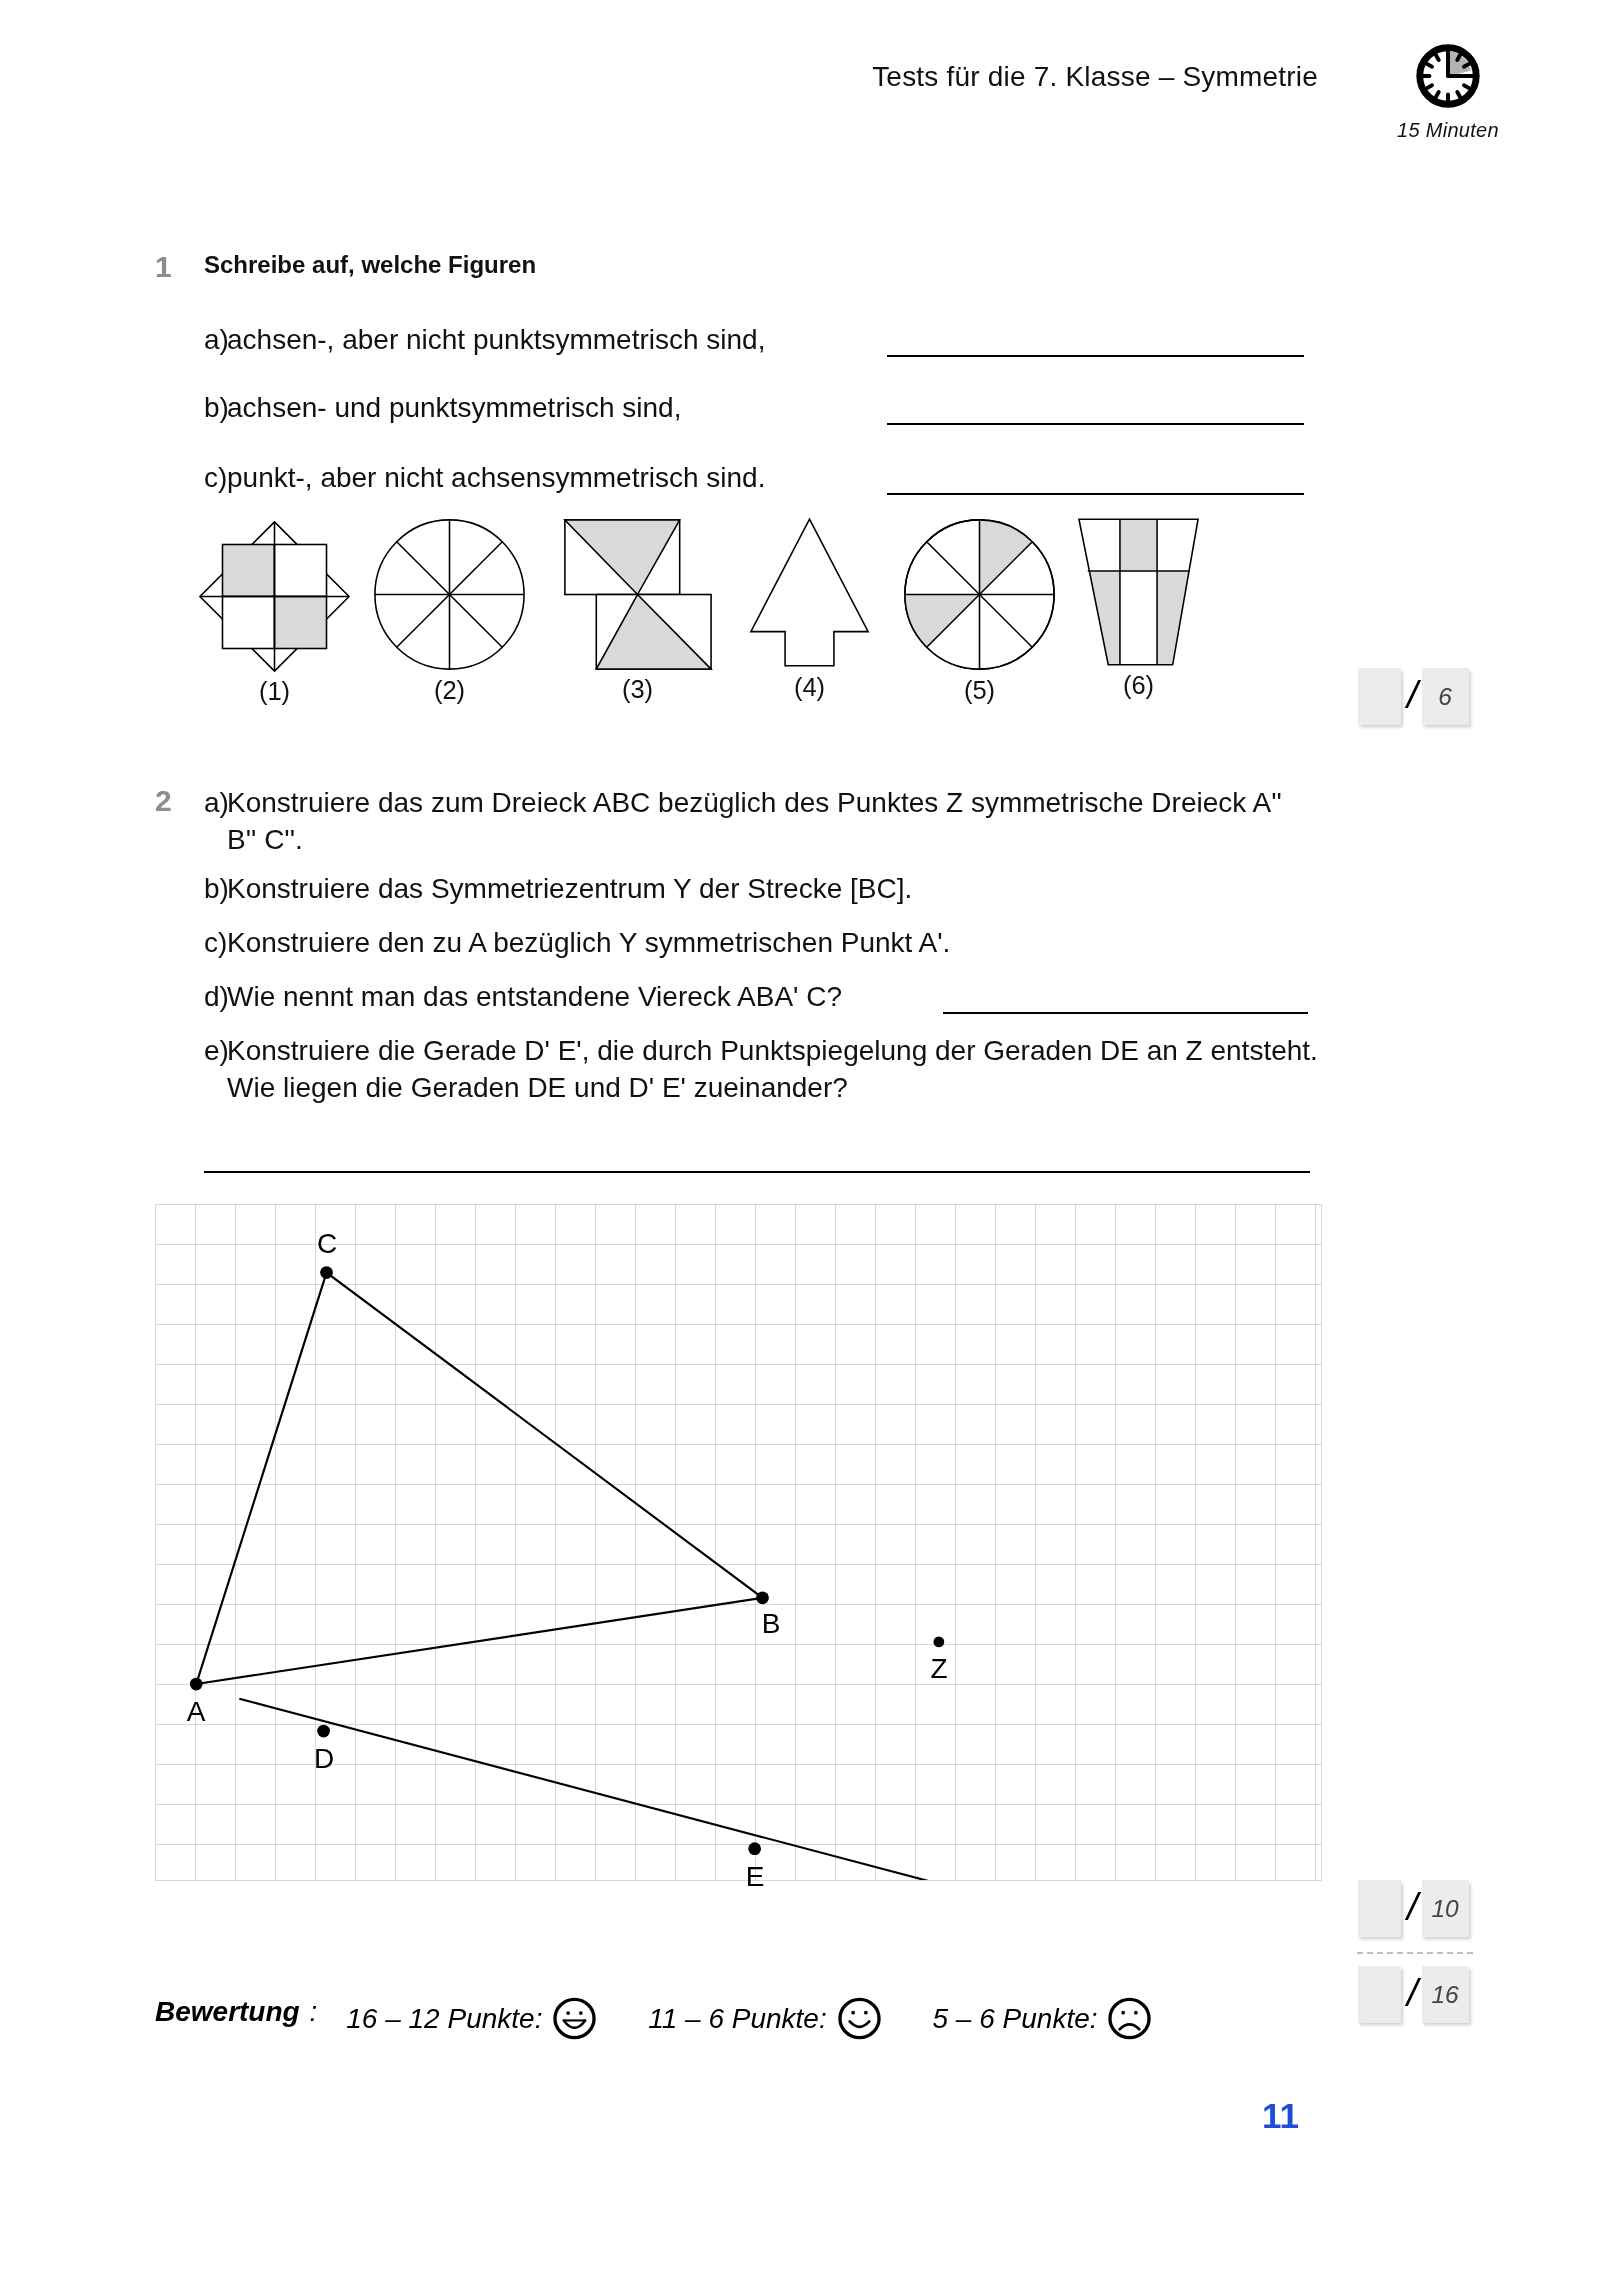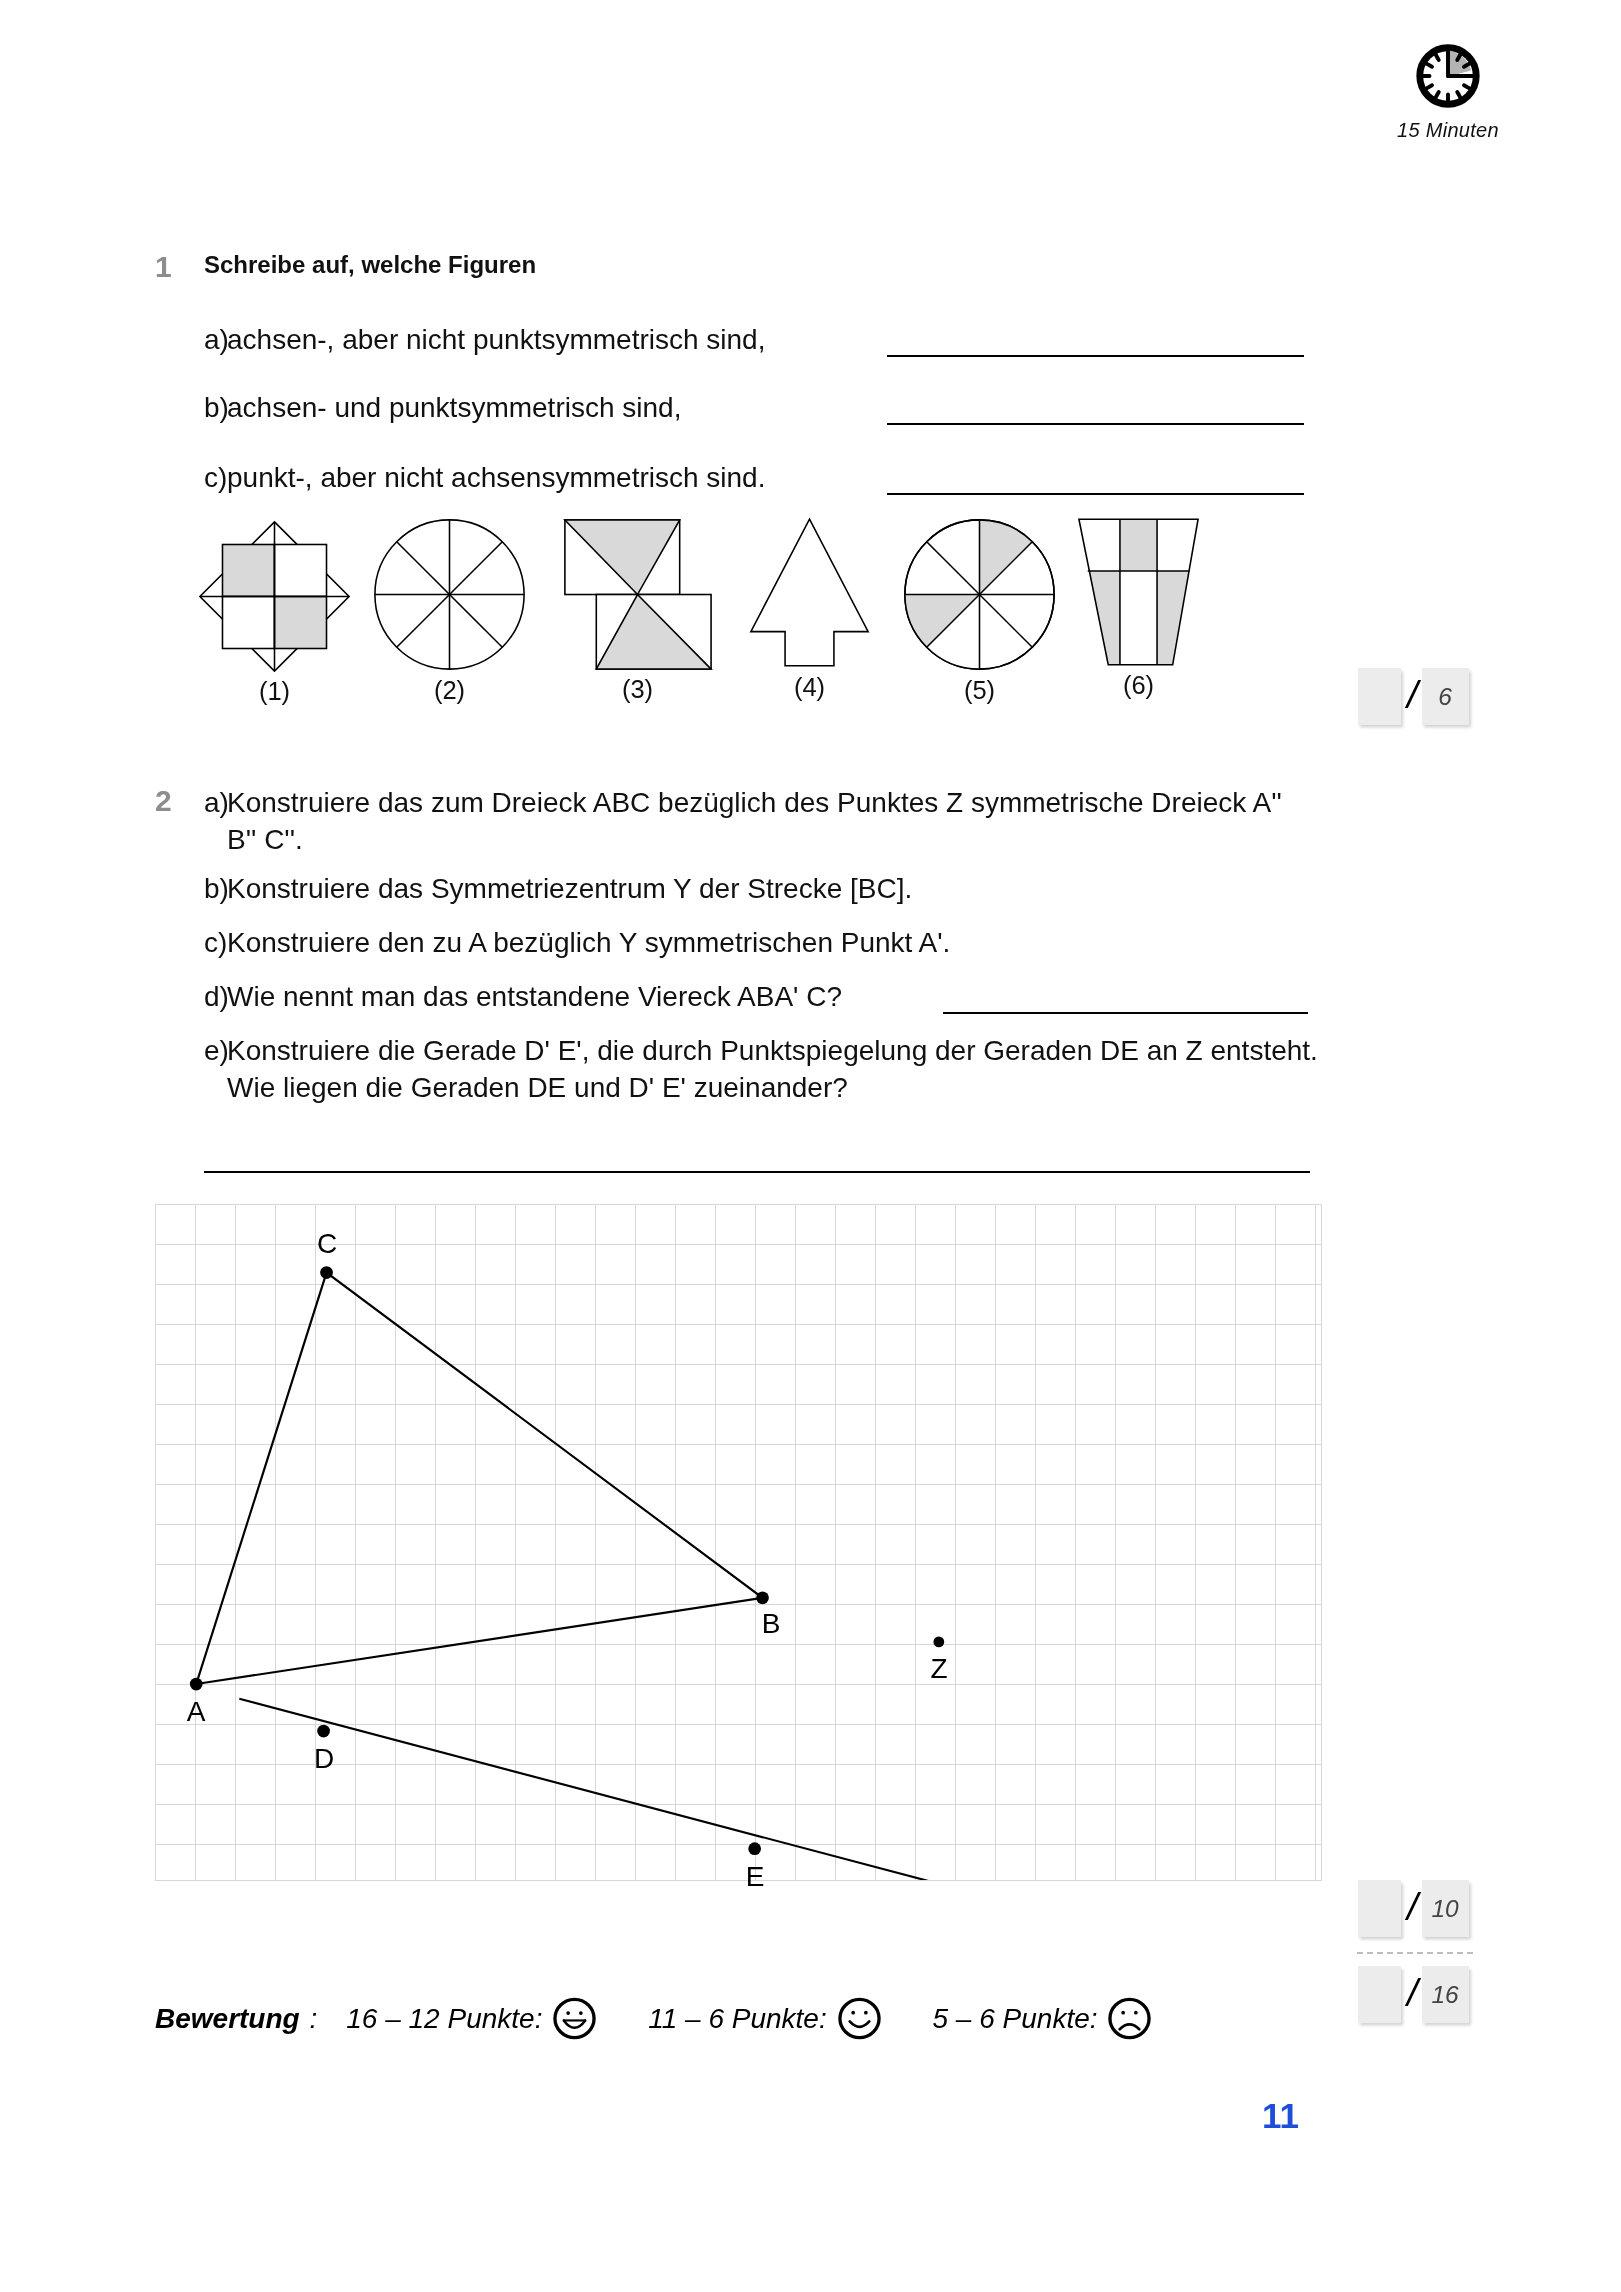--- a/index.html
+++ b/index.html
@@ -175,21 +175,21 @@
     transform: translate(-50%, 0);
     white-space: nowrap;
   }
 
   
   .bewertung {
     position: absolute;
     left: 155px;
     top: 1996px;
     display: flex;
-    align-items: center;
+    align-items: flex-start;
     font-style: italic;
     font-size: 28px;
     color: #000;
   }
   .bewertung .bw-label {
     font-weight: bold;
     margin-right: 9.8px;
   }
   .bw-item {
     display: flex;
@@ -207,20 +207,21 @@
     font-size: 35px;
     font-weight: bold;
     color: #1d4ed8;
   }
 </style>
 </head>
 <body>
 
 <div class="page">
 
+  <div class="running-head">Tests für die 7. Klasse – Symmetrie</div>
 
   <div class="clock-wrap">
     <span>
       <svg width="76" height="74" viewBox="0 0 78 76">
         <circle cx="39" cy="38" r="29" fill="#fff" stroke="#000" stroke-width="7"></circle>
         <path d="M39 38 L39 12 A26 26 0 0 1 62 32 Z" fill="#b3b3b3" stroke="#b3b3b3" stroke-width="1"></path>
         <g stroke="#000" stroke-width="4" stroke-linecap="round">
           <line x1="39" y1="12" x2="39" y2="19"></line>
           <line x1="52" y1="15.5" x2="48.5" y2="21.6"></line>
           <line x1="61.5" y1="25" x2="55.4" y2="28.5"></line>

